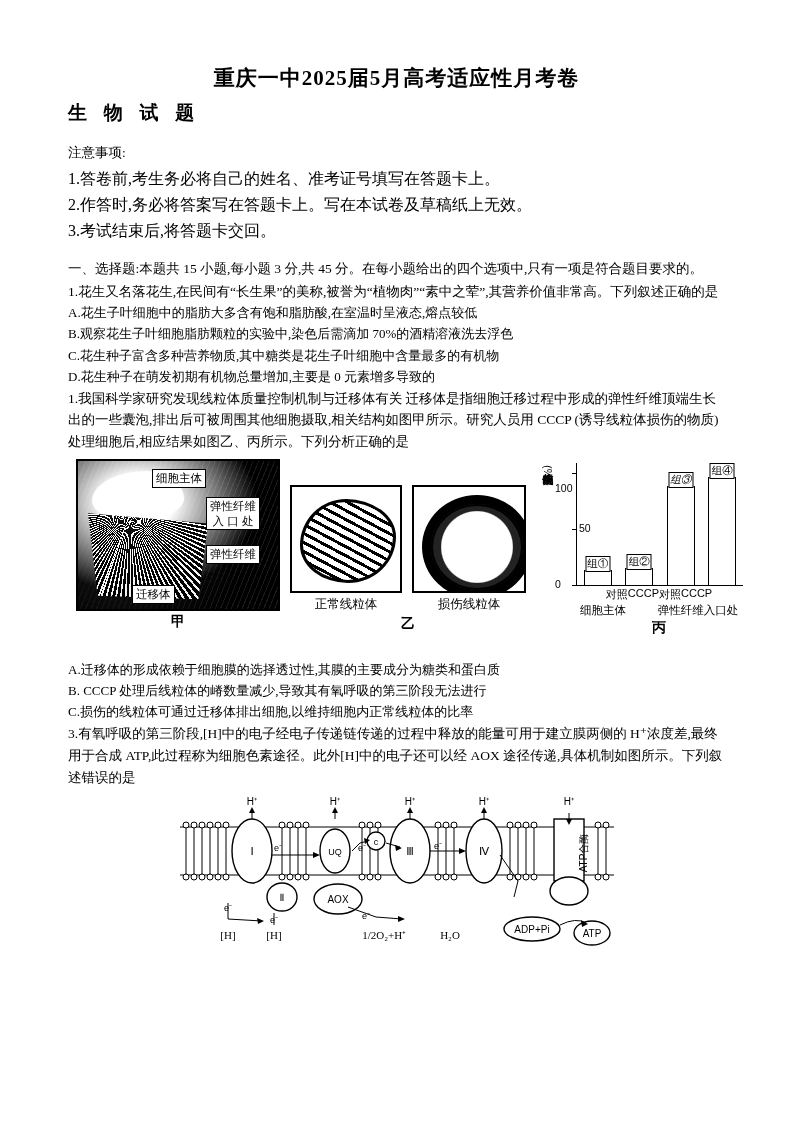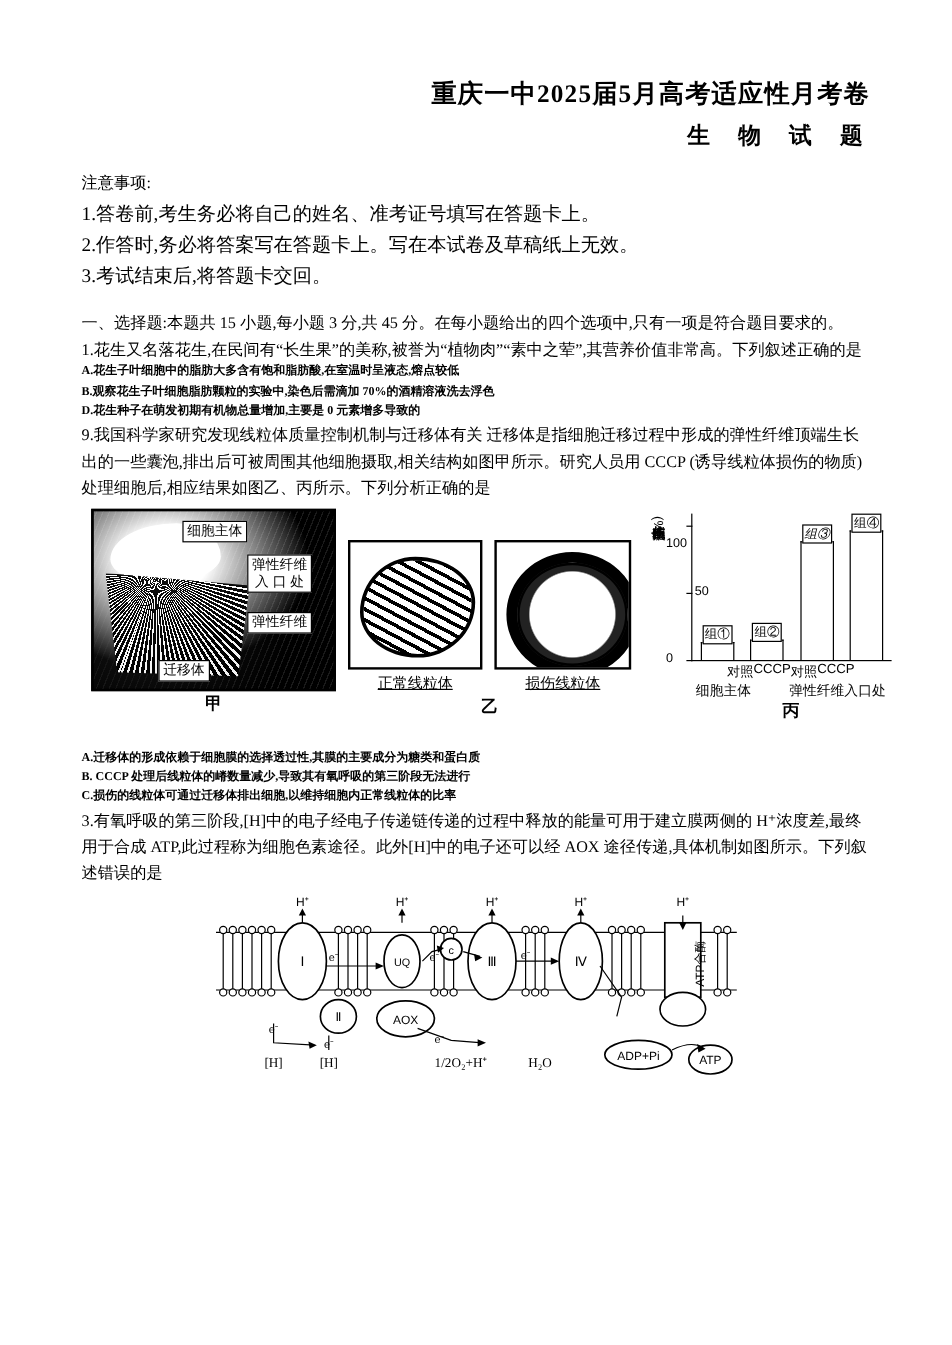--- a/index.html
+++ b/index.html
@@ -16,33 +16,32 @@
     overflow: hidden;
   }
   .page {
     width: 793px;
     height: 1121px;
     box-sizing: border-box;
     padding: 54px 68px 20px 68px;
     position: relative;
   }
   .title {
-    text-align: right;
+    text-align: center;
     font-size: 21px;
     font-weight: bold;
     letter-spacing: 1px;
     margin: 10px 0 2px 0;
   }
   .subtitle {
-    text-align: right;
+    text-align: left;
     font-size: 19px;
     font-weight: bold;
     letter-spacing: 6px;
     margin: 8px 0 18px 0;
-    font-family: Liberation Mono, monospace;
   }
   .notice-head {
     font-size: 13.5px;
     margin: 6px 0 4px 0;
   }
   .notice-item {
     font-size: 16px;
     line-height: 1.62;
   }
   .gap {
@@ -52,23 +51,22 @@
     font-size: 13.5px;
     line-height: 1.62;
     text-indent: 0;
   }
   .q {
     font-size: 13.5px;
     line-height: 1.62;
     margin-top: 1px;
   }
   .opt {
-    font-size: 10px;
+    font-size: 13px;
     line-height: 1.62;
-    font-weight: bold;
   }
   .fig-wrap {
     margin: 6px 0 2px 0;
   }
 
   
   .fig1 {
     display: flex;
     align-items: flex-start;
     justify-content: flex-start;
@@ -287,42 +285,43 @@
   <div class="notice-item">2.作答时,务必将答案写在答题卡上。写在本试卷及草稿纸上无效。</div>
   <div class="notice-item">3.考试结束后,将答题卡交回。</div>
 
   <div class="gap"></div>
 
   <div class="sec-head">一、选择题:本题共 15 小题,每小题 3 分,共 45 分。在每小题给出的四个选项中,只有一项是符合题目要求的。</div>
 
   <div class="q">1.花生又名落花生,在民间有“长生果”的美称,被誉为“植物肉”“素中之荤”,其营养价值非常高。下列叙述正确的是</div>
   <div class="opt">A.花生子叶细胞中的脂肪大多含有饱和脂肪酸,在室温时呈液态,熔点较低</div>
   <div class="opt">B.观察花生子叶细胞脂肪颗粒的实验中,染色后需滴加 70%的酒精溶液洗去浮色</div>
+  <div class="opt">C.花生种子富含多种营养物质,其中糖类是花生子叶细胞中含量最多的有机物</div>
   <div class="opt">D.花生种子在萌发初期有机物总量增加,主要是 0 元素增多导致的</div>
 
-  <div class="q">9.我国科学家研究发现线粒体质量控制机制与迁移体有关 迁移体是指细胞迁移过程中形成的弹性纤维顶端生长出的一些囊泡,排出后可被周围其他细胞摄取,相关结构如图甲所示。研究人员用 CCCP (诱导线粒体损伤的物质)处理细胞后,相应结果如图乙、丙所示。下列分析正确的是</div>
+  <div class="q">1.我国科学家研究发现线粒体质量控制机制与迁移体有关 迁移体是指细胞迁移过程中形成的弹性纤维顶端生长出的一些囊泡,排出后可被周围其他细胞摄取,相关结构如图甲所示。研究人员用 CCCP (诱导线粒体损伤的物质)处理细胞后,相应结果如图乙、丙所示。下列分析正确的是</div>
 
   <div class="fig-wrap">
     <div class="fig1">
 
       <div class="panel">
         <div class="panelA">
           <div class="blob"></div>
           <div class="fil"></div>
           <div class="lab labA1">细胞主体</div>
           <div class="lab labA2">弹性纤维
 入 口 处</div>
           <div class="lab labA3">弹性纤维</div>
           <div class="lab labA4">迁移体</div>
         </div>
         <div class="panel-cap">甲</div>
       </div>
 
       <div class="panel">
-        <div style="display:flex; gap:10px;text-decoration:underline;">
+        <div style="display:flex; gap:10px;">
           <div>
             <div class="panelB">
               <div class="mito"></div>
             </div>
             <div class="bcap">正常线粒体</div>
           </div>
           <div>
             <div class="panelC">
               <div class="ring"></div>
             </div>

